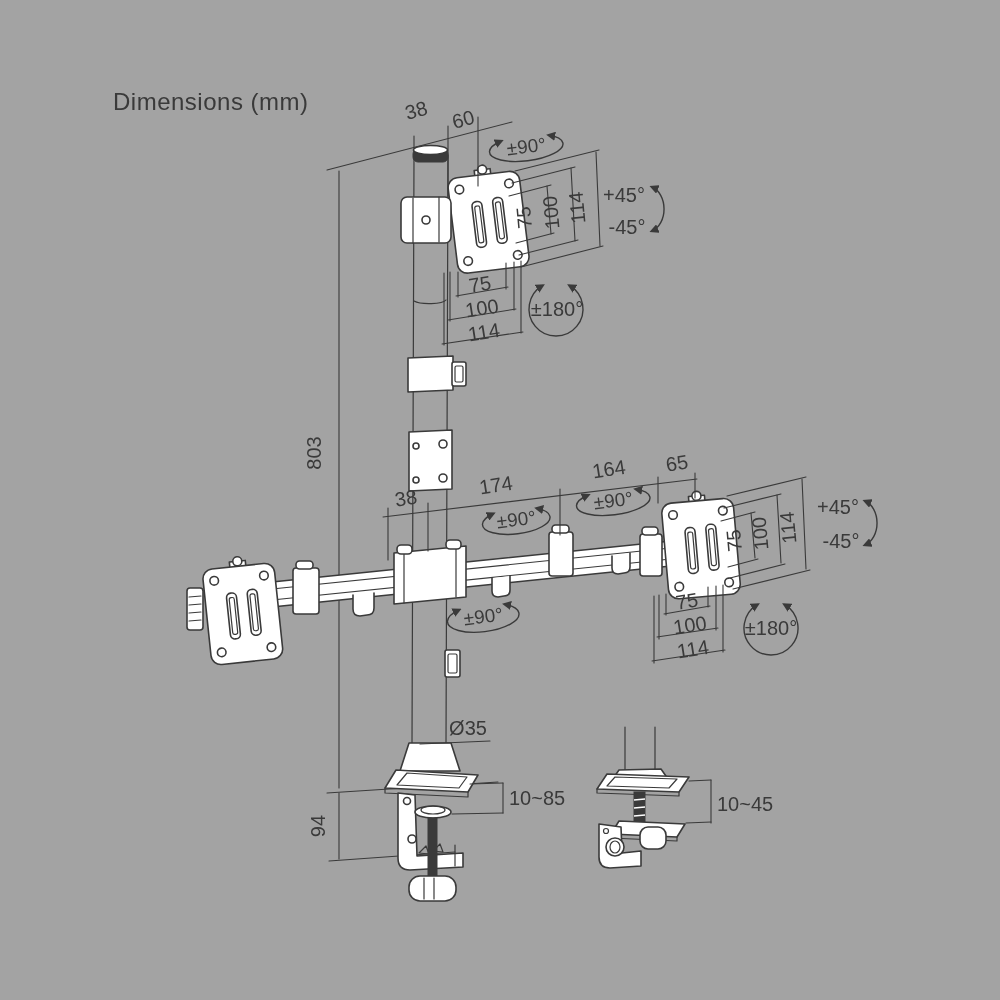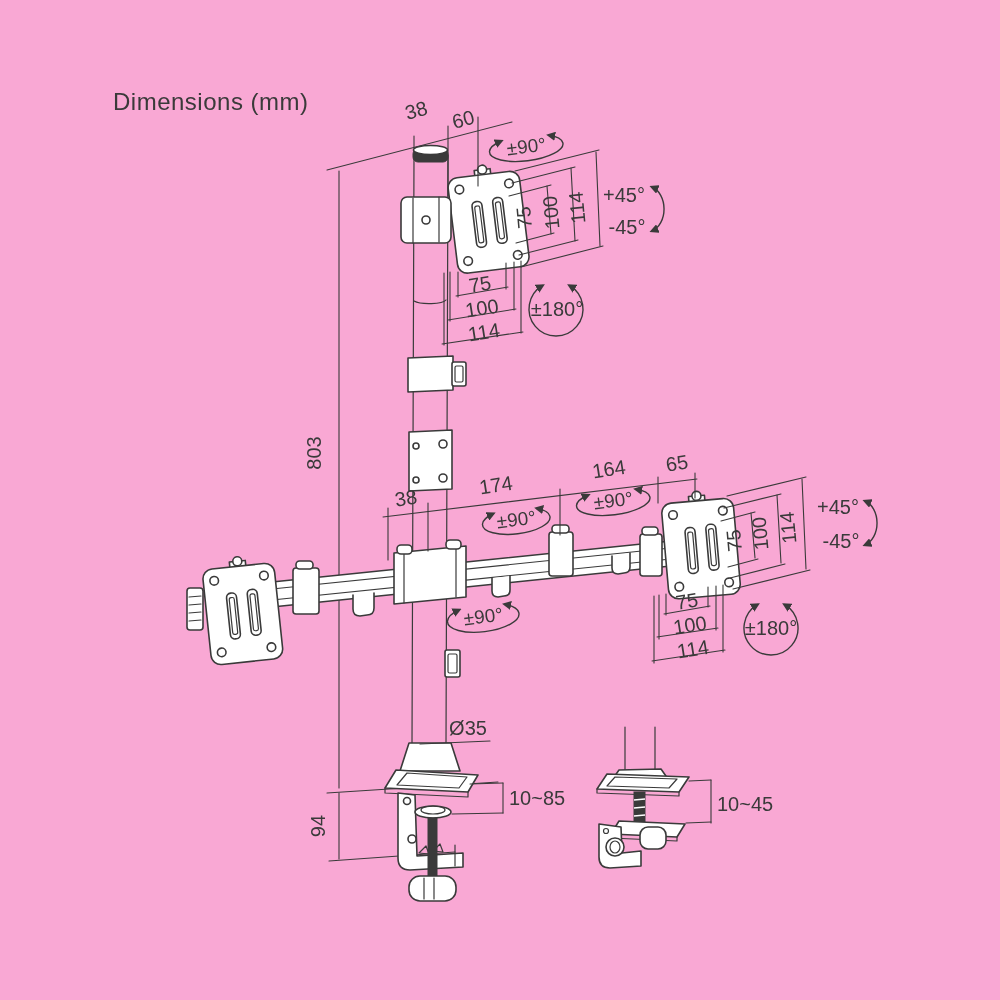--- a/index.html
+++ b/index.html
@@ -1,16 +1,16 @@
 <!DOCTYPE html>
 <html><head>
 <meta charset="utf-8">
 <style>
   html,body{margin:0;padding:0;background:#ffffff;}
-  .canvas{position:relative;width:1000px;height:1000px;background:#f9a8d4;overflow:hidden;
+  .canvas{position:relative;width:1000px;height:1000px;background:#a3a3a3;overflow:hidden;
           font-family:"Liberation Sans", sans-serif;}
   svg{position:absolute;left:0;top:0;}
   svg text{fill:#3a3a3a;font-family:"Liberation Sans", sans-serif;}
   .t-title{font-size:24px;letter-spacing:.5px;}
   .t-dim{font-size:20px;}
   .t-dim-s{font-size:19px;}
   .obj{fill:#ffffff;stroke:#3a3a3a;stroke-width:1.6;stroke-linejoin:round;stroke-linecap:round;}
   .obj-thin{fill:none;stroke:#3a3a3a;stroke-width:1.2;stroke-linejoin:round;stroke-linecap:round;}
   .solid{fill:#3a3a3a;stroke:#3a3a3a;stroke-width:1;}
   .dim{fill:none;stroke:#3a3a3a;stroke-width:1.1;stroke-linecap:round;}

